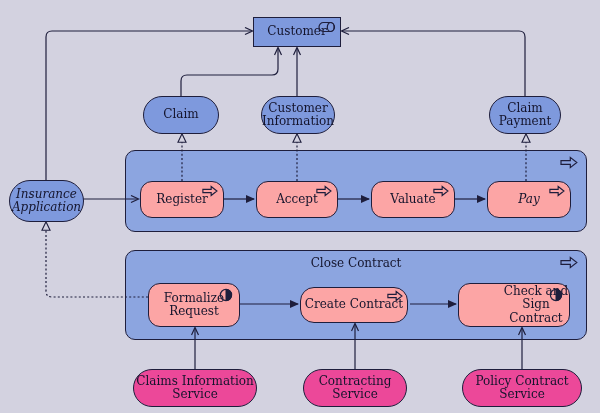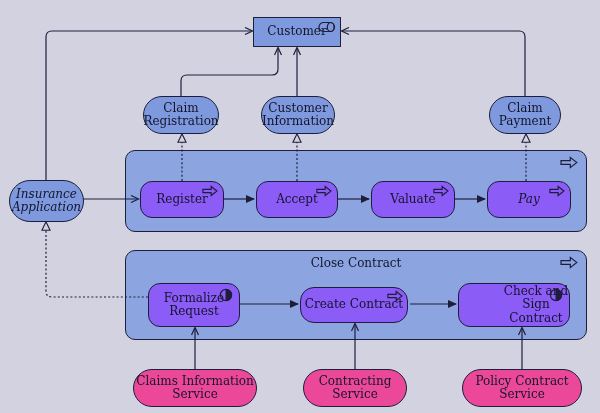--- a/index.html
+++ b/index.html
@@ -17,21 +17,21 @@
   }
   svg.wires{position:absolute;left:0;top:0;z-index:5;pointer-events:none;}
   .node{
     position:absolute;box-sizing:border-box;z-index:10;
     border:1.4px solid #1e1e3c;
     display:flex;flex-direction:column;align-items:center;justify-content:center;
     text-align:center;font-size:12px;line-height:13.5px;
   }
   .rect{background:#7e99dd;border-width:1.6px;}
   .stadium{background:#7e99dd;border-radius:21px;}
-  .proc{background:#8b5cf6;border-radius:12px;}
+  .proc{background:#fca5a5;border-radius:12px;}
   .lav{background:#ec4899;border-radius:19px;}
   .icon{position:absolute;}
   .icon.tr{top:3px;right:5px;}
   .icon.hd{top:5px;right:8px;}
 </style>
 </head>
 <body>
 
 <div class="canvas">
 
@@ -84,21 +84,20 @@
   <div class="node rect" style="left:253px;top:17px;width:88px;height:30px;">
     <span>Customer</span>
     <svg class="icon" style="top:3px;right:4px;" width="18" height="12" viewBox="0 0 18 12">
       <rect x="1" y="1.5" width="15.5" height="9" rx="4.5" fill="none" stroke="#1e1e3c" stroke-width="1.2"></rect>
       <ellipse cx="12.7" cy="6" rx="3.4" ry="4.5" fill="none" stroke="#1e1e3c" stroke-width="1.2"></ellipse>
     </svg>
   </div>
 
   <div class="node stadium" style="left:143px;top:96px;width:76px;height:38px;">
     <span>Claim</span>
-    <span>Registration</span>
   </div>
 
   <div class="node stadium" style="left:261px;top:96px;width:74px;height:38px;">
     <span>Customer</span>
     <span>Information</span>
   </div>
 
   <div class="node stadium" style="left:489px;top:96px;width:72px;height:38px;">
     <span>Claim</span>
     <span>Payment</span>

